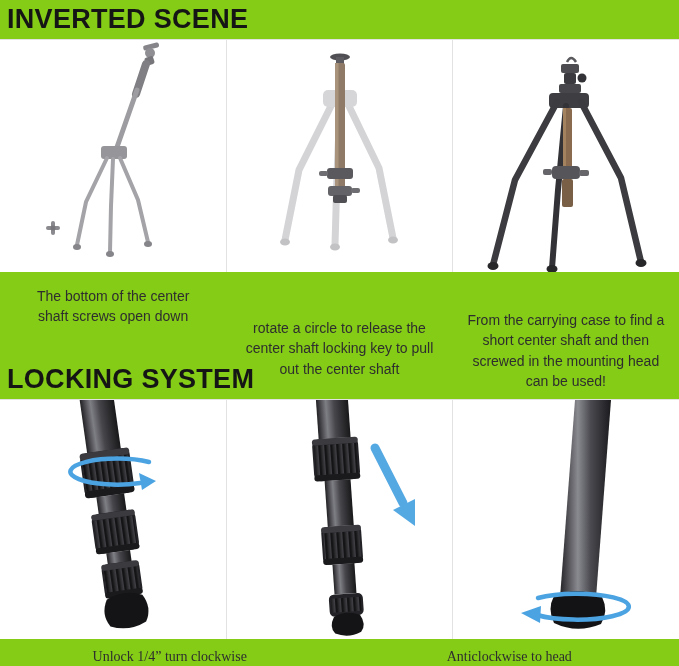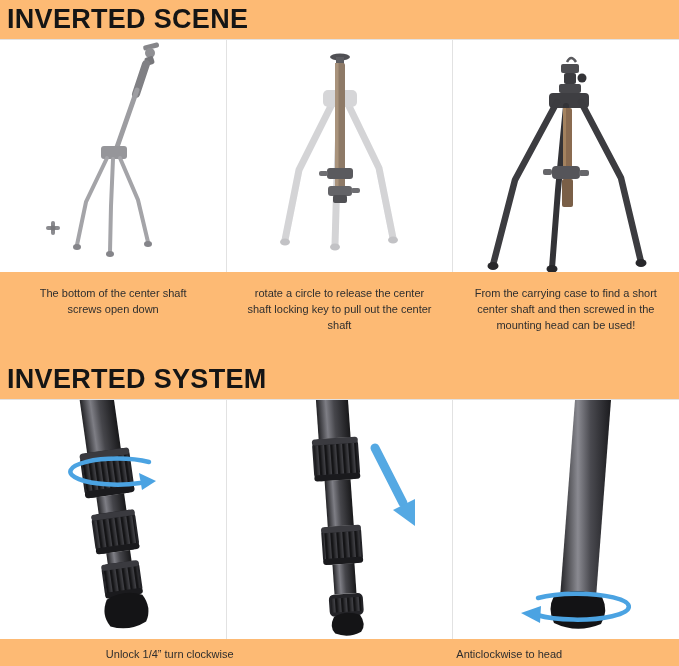--- a/index.html
+++ b/index.html
@@ -2,21 +2,21 @@
 <html><head>
 <meta charset="utf-8">
 <style>
   * { box-sizing: border-box; margin: 0; padding: 0; }
   html, body { background: #ffffff; }
   body {
     width: 679px; height: 666px;
     font-family: "Liberation Sans", sans-serif;
     color: #2e2e2e;
   }
-  .page { width: 679px; height: 666px; overflow: hidden; background: #fdba74; }
+  .page { width: 679px; height: 666px; overflow: hidden; background: #84cc16; }
 
   .section-title {
     font-size: 27px;
     font-weight: 700;
     line-height: 30px;
     color: #151515;
     letter-spacing: 0.3px;
     padding: 4px 0 5px 7px;
   }
   .divider { height: 1px; background: #e2e2e2; width: 100%; }
@@ -24,30 +24,30 @@
   .panel-row { display: flex; width: 679px; }
   .panel { flex: 1 1 0; position: relative; overflow: hidden; background: #ffffff; }
   .panel + .panel { border-left: 1px solid #e2e2e2; }
   .row-1 .panel { height: 232px; }
   .row-2 .panel { height: 239px; }
   .panel svg { display: block; margin: 0 auto; }
 
   .caption-row { display: flex; width: 679px; }
   .caption-cell { flex: 1 1 0; display: flex; justify-content: center; align-items: flex-start; }
   .caption {
-    font-size: 11px;
+    font-size: 14px;
     line-height: 1.45;
     text-align: center;
     color: #2e2e2e;
   }
   .captions-1 { padding: 14px 0 10px; height: 88px; }
   .cap-w1 { max-width: 170px; }
-  .cap-w2 { max-width: 192px; }
-  .cap-w3 { max-width: 212px; }
-  .captions-2 { padding: 8px 0 0; }
+  .cap-w2 { max-width: 192px; margin-top: 32px; }
+  .cap-w3 { max-width: 212px; margin-top: 24px; }
+  .captions-2 { padding: 8px 0 0; font-family: Liberation Serif, serif; }
 </style>
 </head>
 <body>
 
 <div class="page">
 
   <h1 class="section-title">INVERTED SCENE</h1>
   <div class="divider"></div>
 
   <div class="panel-row row-1">
@@ -143,21 +143,21 @@
       <p class="caption cap-w1">The bottom of the center shaft screws open down</p>
     </div>
     <div class="caption-cell">
       <p class="caption cap-w2">rotate a circle to release the center shaft locking key to pull out the center shaft</p>
     </div>
     <div class="caption-cell">
       <p class="caption cap-w3">From the carrying case to find a short center shaft and then screwed in the mounting head can be used!</p>
     </div>
   </div>
 
-  <h1 class="section-title">INVERTED SYSTEM</h1>
+  <h1 class="section-title">LOCKING SYSTEM</h1>
   <div class="divider"></div>
 
   <div class="panel-row row-2">
 
     <figure class="panel">
       <svg viewBox="0 0 226 239" width="226" height="239">
         <defs>
           <linearGradient id="t4" x1="0" y1="0" x2="1" y2="0">
             <stop offset="0" stop-color="#222225"></stop>
             <stop offset="0.3" stop-color="#7e7e85"></stop>

